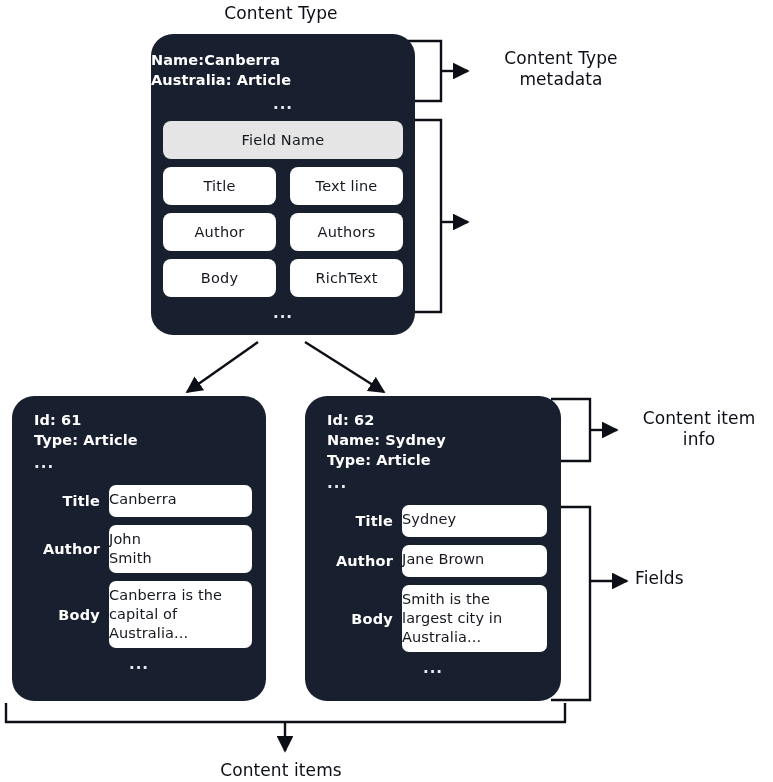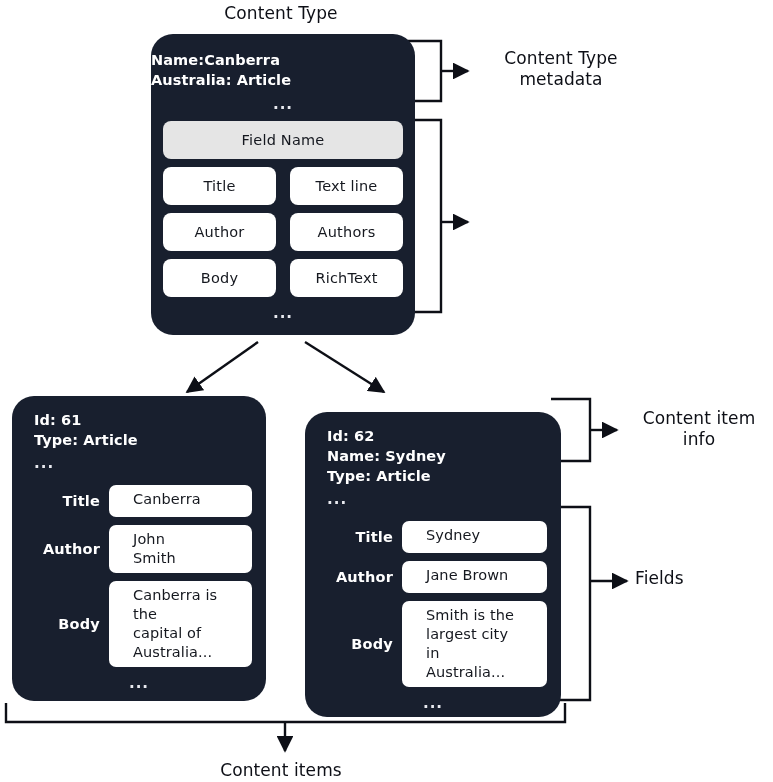--- a/index.html
+++ b/index.html
@@ -98,21 +98,21 @@
   }
   .ct-bottom-ellipsis {
     margin-top: 9px;
   }
 
   
   .item-card {
     padding: 14px 0 10px 0;
   }
   #item-card-1 { left: 12px;   top: 396px; width: 254px; height: 305px; }
-  #item-card-2 { left: 305px; top: 412px; width: 256px; height: 305px; }
+  #item-card-2 { left: 305px; top: 396px; width: 256px; height: 305px; }
 
   .item-info {
     color: #ffffff;
     font-weight: 700;
     font-size: 14.5px;
     line-height: 20px;
     padding-left: 22px;
     letter-spacing: 0.1px;
   }
   .item-ellipsis {
@@ -144,21 +144,21 @@
     letter-spacing: 0.2px;
     flex: 0 0 auto;
   }
   .field-value {
     flex: 1 1 auto;
     background: #ffffff;
     color: #15181f;
     border-radius: 7px;
     font-size: 14.5px;
     line-height: 19px;
-    padding: 5px 24px;
+    padding: 5px 0;
     min-height: 22px;
     letter-spacing: 0.1px;
     white-space: pre-line;
   }
   .item-bottom-ellipsis {
     margin-top: 7px;
     text-align: center;
     color: #e9eaf0;
     font-weight: 700;
     font-size: 15px;

